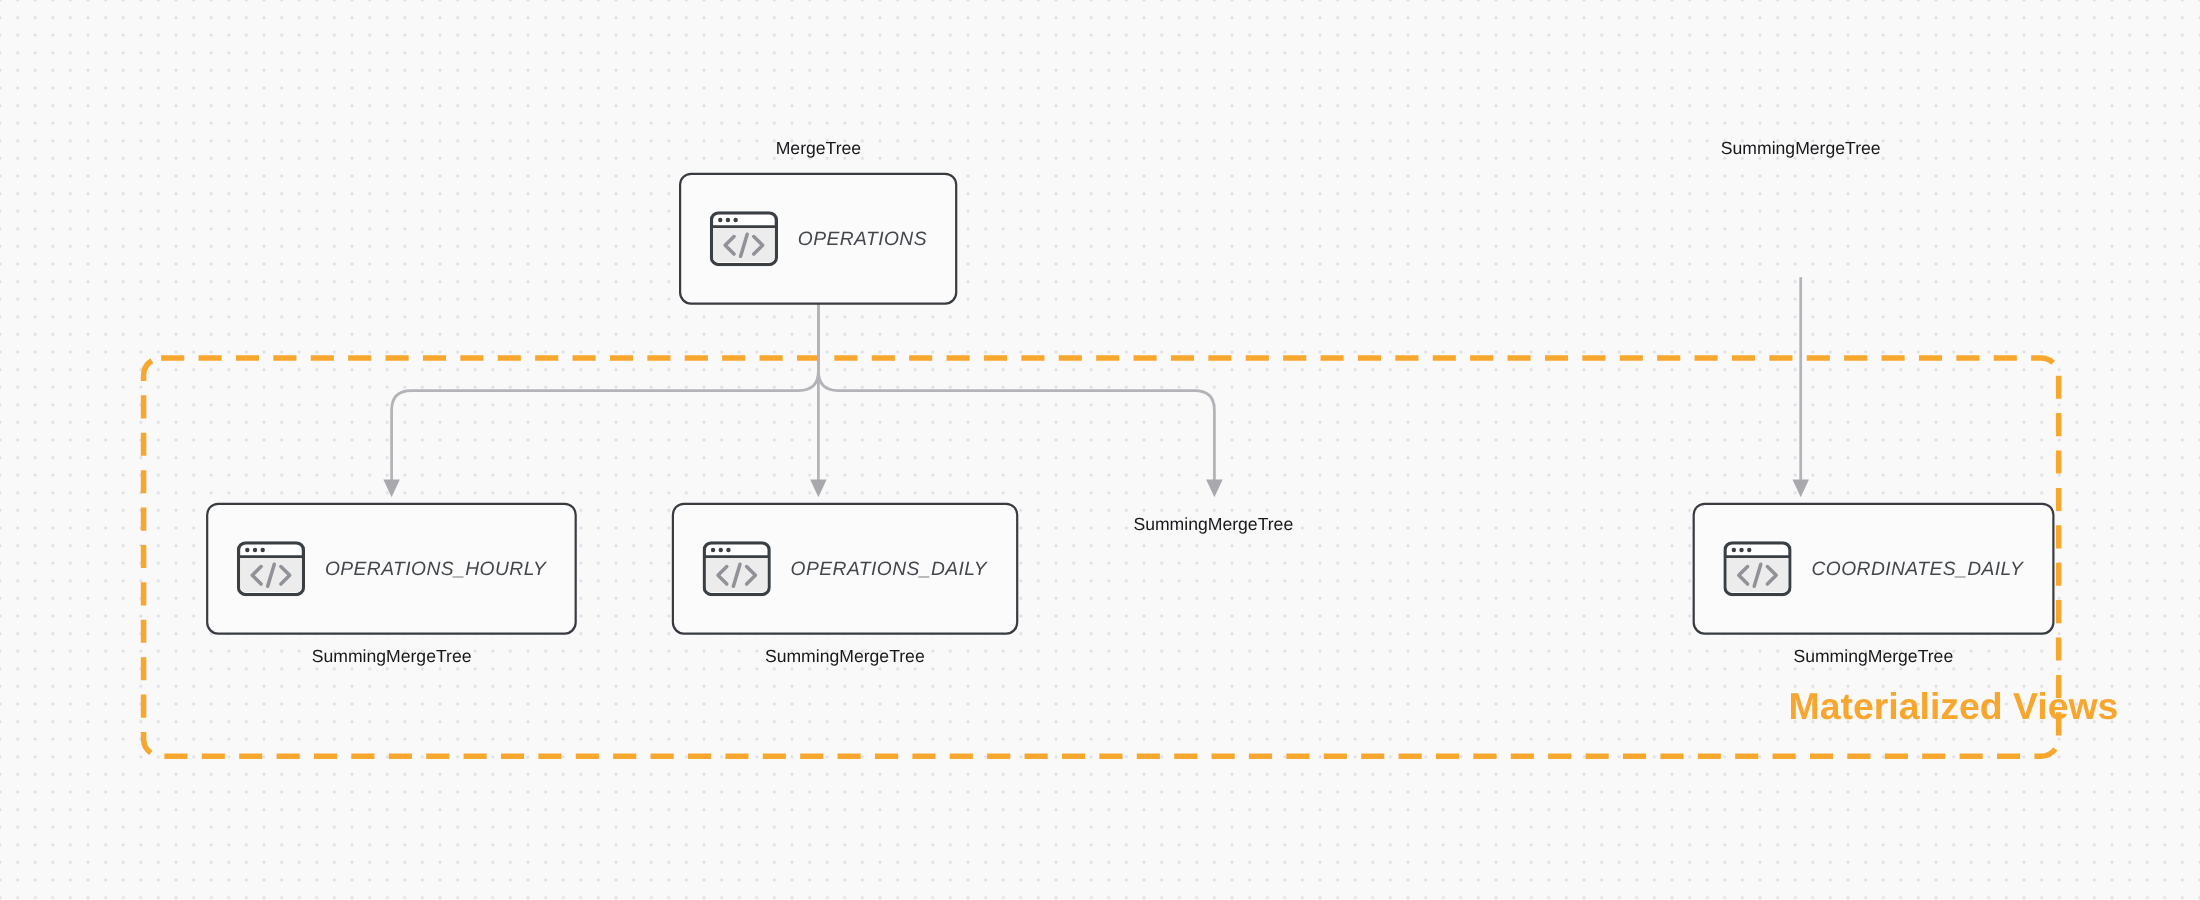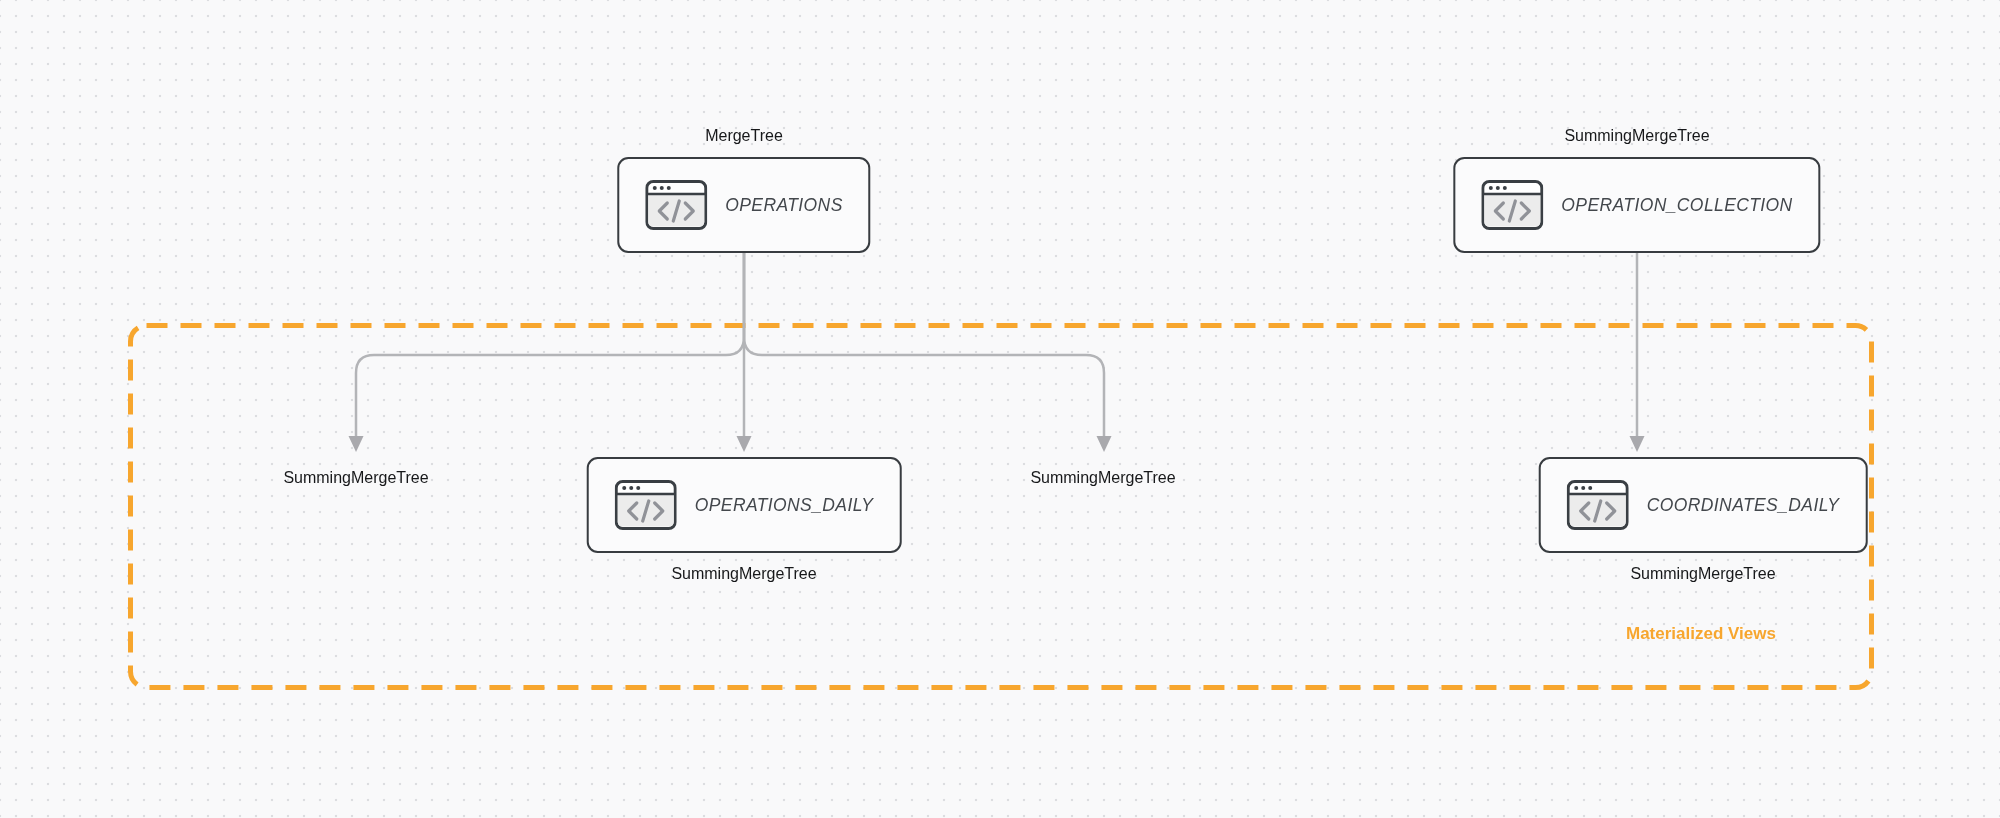--- a/index.html
+++ b/index.html
@@ -16,32 +16,32 @@
     font-family:"Liberation Sans","DejaVu Sans",sans-serif;
   }
   #layers{position:absolute; inset:0;}
   .node{position:absolute; transform:translateX(-50%); display:flex; flex-direction:column; align-items:center;}
   .engine{
     font-size:16px; line-height:20px; color:var(--engine-text); text-align:center; white-space:nowrap;
   }
   .node.top .engine{margin-bottom:11px;}
   .node.bottom .engine{margin-top:11px;}
   .box{
-    display:inline-flex; align-items:center; gap:18px; padding:4px 26px; height:96px;
+    display:inline-flex; align-items:center; gap:18px; padding:4px 26px; height:120px;
     box-sizing:border-box; background:var(--node-bg);
     border:2.5px solid var(--node-border); border-radius:11px; white-space:nowrap;
   }
   .tname{
     font-style:italic; font-size:17.5px; font-weight:500; letter-spacing:0.4px;
     color:var(--table-text);
   }
   .icon{display:inline-flex; line-height:0;}
   #group-label{
     position:absolute; left:1626px; top:624px;
-    font-size:17px; font-weight:600; color:var(--accent); white-space:nowrap;
+    font-size:34px; font-weight:600; color:var(--accent); white-space:nowrap;
   }
 </style>
 </head>
 <body>
 
 <div id="canvas">
 
   <svg id="layers" width="2000" height="818" viewBox="0 0 2000 818">
 
     <rect x="130.5" y="325.5" width="1741" height="362" rx="16" fill="none" style="stroke:var(--accent)" stroke-width="5" stroke-dasharray="21 13"></rect>
@@ -80,45 +80,45 @@
               <path d="M34 21 l-6 20"></path>
           </g>
         </svg>
       </span>
       <span class="tname">OPERATIONS</span>
     </div>
   </div>
 
   <div class="node top" style="left:1637px; top:126px">
     <div class="engine">SummingMergeTree</div>
+  </div>
+
+  <div class="node bottom" style="left:356px; top:457px">
     <div class="box">
       <span class="icon">
         <svg width="62" height="50" viewBox="0 0 62 50">
           <rect x="1.5" y="1.5" width="59" height="47" rx="6.5" fill="#ffffff" stroke="#3a3f44" stroke-width="3"></rect>
           <path d="M3 14 h56 v28 a4.5 4.5 0 0 1 -4.5 4.5 h-47 a4.5 4.5 0 0 1 -4.5 -4.5 z" fill="#ececec"></path>
           <line x1="2" y1="14" x2="60" y2="14" stroke="#3a3f44" stroke-width="2.5"></line>
           <circle cx="9.5" cy="8" r="2" fill="#3a3f44"></circle>
             <circle cx="16.5" cy="8" r="2" fill="#3a3f44"></circle>
             <circle cx="23.5" cy="8" r="2" fill="#3a3f44"></circle>
           <g fill="none" stroke="#909298" stroke-width="3.2" stroke-linecap="round" stroke-linejoin="round">
             <path d="M22 23 l-8 8 8 8"></path>
               <path d="M40 23 l8 8 -8 8"></path>
               <path d="M34 21 l-6 20"></path>
           </g>
         </svg>
       </span>
-      <span class="tname">OPERATION_COLLECTION</span>
+      <span class="tname">OPERATIONS_HOURLY</span>
     </div>
-  </div>
-
-  <div class="node bottom" style="left:356px; top:457px">
     <div class="engine">SummingMergeTree</div>
   </div>
 
-  <div class="node bottom" style="left:744px; top:457px">
+  <div class="node bottom" style="left:768px; top:457px">
     <div class="box">
       <span class="icon">
         <svg width="62" height="50" viewBox="0 0 62 50">
           <rect x="1.5" y="1.5" width="59" height="47" rx="6.5" fill="#ffffff" stroke="#3a3f44" stroke-width="3"></rect>
           <path d="M3 14 h56 v28 a4.5 4.5 0 0 1 -4.5 4.5 h-47 a4.5 4.5 0 0 1 -4.5 -4.5 z" fill="#ececec"></path>
           <line x1="2" y1="14" x2="60" y2="14" stroke="#3a3f44" stroke-width="2.5"></line>
           <circle cx="9.5" cy="8" r="2" fill="#3a3f44"></circle>
             <circle cx="16.5" cy="8" r="2" fill="#3a3f44"></circle>
             <circle cx="23.5" cy="8" r="2" fill="#3a3f44"></circle>
           <g fill="none" stroke="#909298" stroke-width="3.2" stroke-linecap="round" stroke-linejoin="round">

